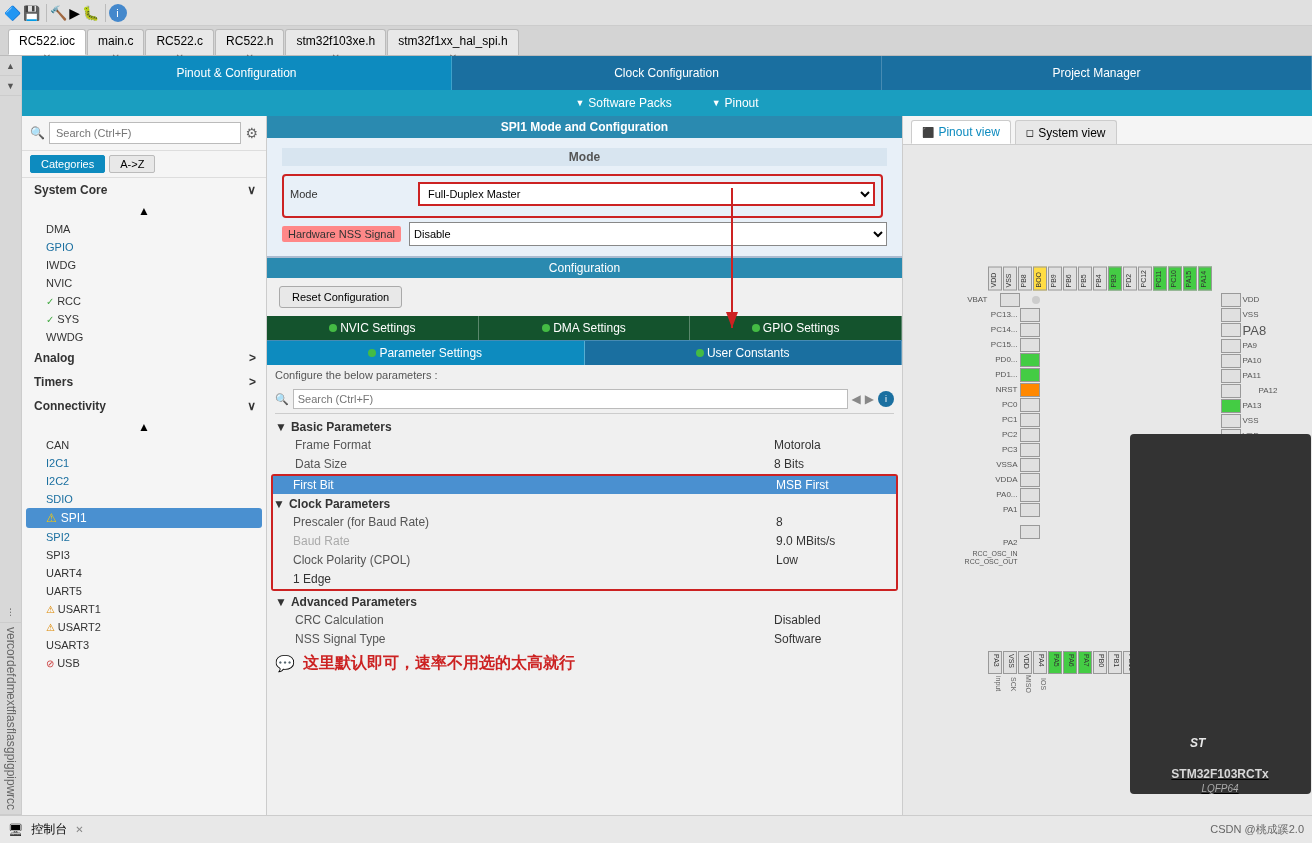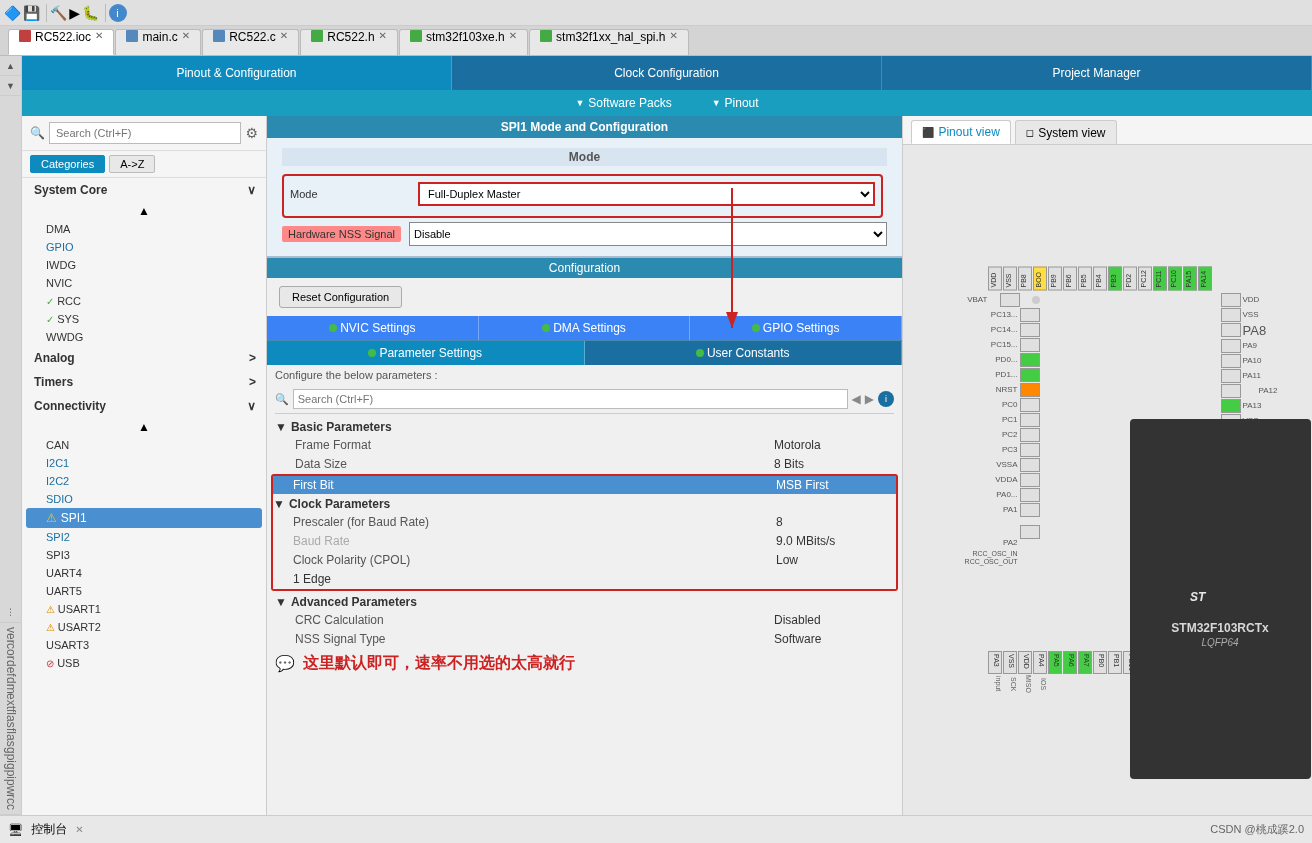--- a/index.html
+++ b/index.html
@@ -1,21 +1,21 @@
 <!DOCTYPE html>
 <html><head>
   <meta charset="utf-8">
   <style>
     * { box-sizing: border-box; margin: 0; padding: 0; font-family: 'Segoe UI', Arial, sans-serif; font-size: 12px; }
     body { background: #f0f0f0; overflow: hidden; width: 1312px; height: 843px; }
     .toolbar-sep { width: 1px; height: 18px; background: #bbb; margin: 0 3px; }
 
     
     .tab-bar { height: 30px; background: #d4d4d4; border-bottom: 1px solid #bbb; display: flex; align-items: flex-end; padding-left: 8px; gap: 1px; }
-    .tab { height: 26px; padding: 0 10px; background: #e8e8e8; border: 1px solid #bbb; border-bottom: none; display: flex; gap: 4px; cursor: pointer; font-size: 11px; border-radius: 3px 3px 0 0; }
+    .tab { height: 26px; padding: 0 10px; background: #e8e8e8; border: 1px solid #bbb; border-bottom: none; display: flex; align-items: center; gap: 4px; cursor: pointer; font-size: 11px; border-radius: 3px 3px 0 0; flex-direction: column; }
     .tab.active { background: #fff; border-bottom: 1px solid #fff; }
     .tab-close { color: #666; font-size: 10px; cursor: pointer; }
 
     
     .nav-tabs { display: flex; height: 34px; background: #1a6fa0; }
     .nav-tab { flex: 1; display: flex; align-items: center; justify-content: center; color: white; font-size: 12px; cursor: pointer; border-right: 1px solid rgba(255,255,255,0.2); }
     .nav-tab.active { background: #0d8bbf; }
 
     
     .packs-bar { height: 26px; background: #1a9ec0; display: flex; align-items: center; justify-content: center; gap: 40px; color: white; font-size: 11px; }
@@ -41,21 +41,21 @@
     .sidebar-scroll-indicator { display: flex; justify-content: center; padding: 2px; }
     .panel-header { background: #2a8ab0; color: white; text-align: center; padding: 4px; font-size: 12px; font-weight: bold; }
     .mode-row { display: flex; align-items: center; margin-bottom: 4px; gap: 8px; }
     .mode-label { font-size: 11px; color: #333; min-width: 120px; }
     .mode-select { flex: 1; height: 24px; border: 1px solid #888; background: white; font-size: 11px; padding: 0 4px; cursor: pointer; }
 
     
     .config-section { flex: 1; overflow-y: auto; }
     .config-header { background: #2a8ab0; color: white; text-align: center; padding: 3px; font-size: 12px; }
     .reset-btn { margin: 8px 12px; padding: 4px 12px; background: #e8e8e8; border: 1px solid #aaa; cursor: pointer; font-size: 11px; border-radius: 3px; }
-    .config-tabs { display: flex; background: #3b82f6; }
+    .config-tabs { display: flex; background: #14532d; }
     .config-tab { flex: 1; text-align: center; padding: 5px 2px; color: white; font-size: 11px; cursor: pointer; border-right: 1px solid rgba(255,255,255,0.3); display: flex; align-items: center; justify-content: center; gap: 3px; }
     .config-tab.active { background: #0d8bbf; }
     .config-tab .dot { width: 8px; height: 8px; border-radius: 50%; background: #44bb44; display: inline-block; }
     .config-tab-row2 { display: flex; background: #1a6fa0; border-top: 1px solid rgba(255,255,255,0.2); }
     .params-area { padding: 0 8px; }
     .params-search-bar { display: flex; align-items: center; gap: 4px; padding: 4px 0; border-bottom: 1px solid #ccc; margin-bottom: 4px; }
     .params-search-input { flex: 1; height: 20px; border: 1px solid #bbb; padding: 0 4px; font-size: 11px; }
     .params-label { font-size: 11px; color: #555; padding: 4px 0; }
 
     
@@ -70,21 +70,21 @@
 
     
     .red-annotation { color: #cc2222; font-size: 16px; font-weight: bold; }
 
     
     .chip-panel { width: 410px; background: #f0f0f0; border-left: 1px solid #ccc; display: flex; flex-direction: column; overflow: hidden; }
     .chip-view-tabs { display: flex; border-bottom: 1px solid #ccc; background: #f5f5f5; padding: 4px 8px 0; gap: 4px; }
     .chip-view-tab { padding: 4px 10px; font-size: 11px; cursor: pointer; border: 1px solid #ccc; border-bottom: none; background: #e8e8e8; border-radius: 3px 3px 0 0; display: flex; align-items: center; gap: 4px; }
     .chip-view-tab.active { background: white; color: #0d8bbf; border-bottom: 1px solid white; }
     .chip-canvas { flex: 1; position: relative; background: #e8e8e8; overflow: hidden; display: flex; align-items: center; justify-content: center; }
-    .chip-body { position: absolute; width: 200px; height: 400px; top: 128px; left: 90px; background: #333; border-radius: 4px; display: flex; align-items: center; justify-content: center; flex-direction: column; }
+    .chip-body { position: absolute; width: 200px; height: 400px; top: 143px; left: 90px; background: #333; border-radius: 4px; display: flex; align-items: center; justify-content: flex-end; flex-direction: column; text-decoration: underline; }
 
     
     .status-bar { height: 28px; background: #e8e8e8; border-top: 1px solid #ccc; display: flex; align-items: center; padding: 0 8px; gap: 8px; }
     .status-right { margin-left: auto; font-size: 11px; color: #666; }
 
     
     .left-edge { width: 22px; background: #d8d8d8; border-right: 1px solid #ccc; display: flex; flex-direction: column; }
     .edge-item { height: 20px; display: flex; align-items: center; justify-content: center; cursor: pointer; font-size: 9px; color: #555; border-bottom: 1px solid #ccc; }
 
     

